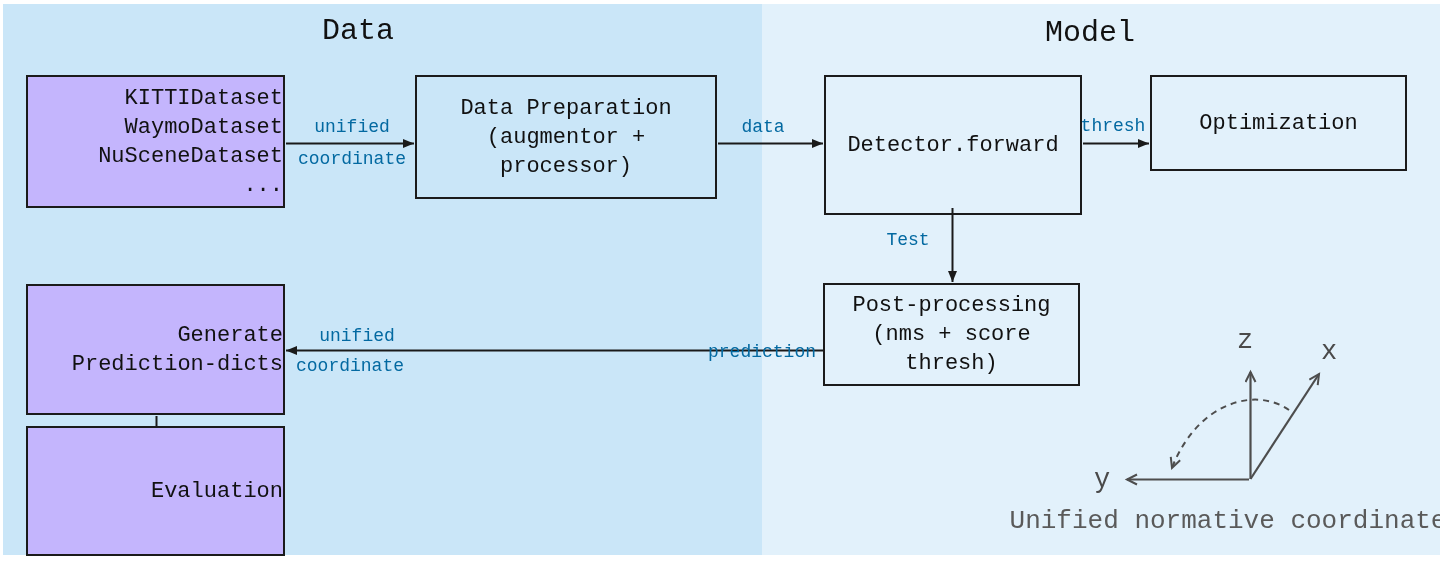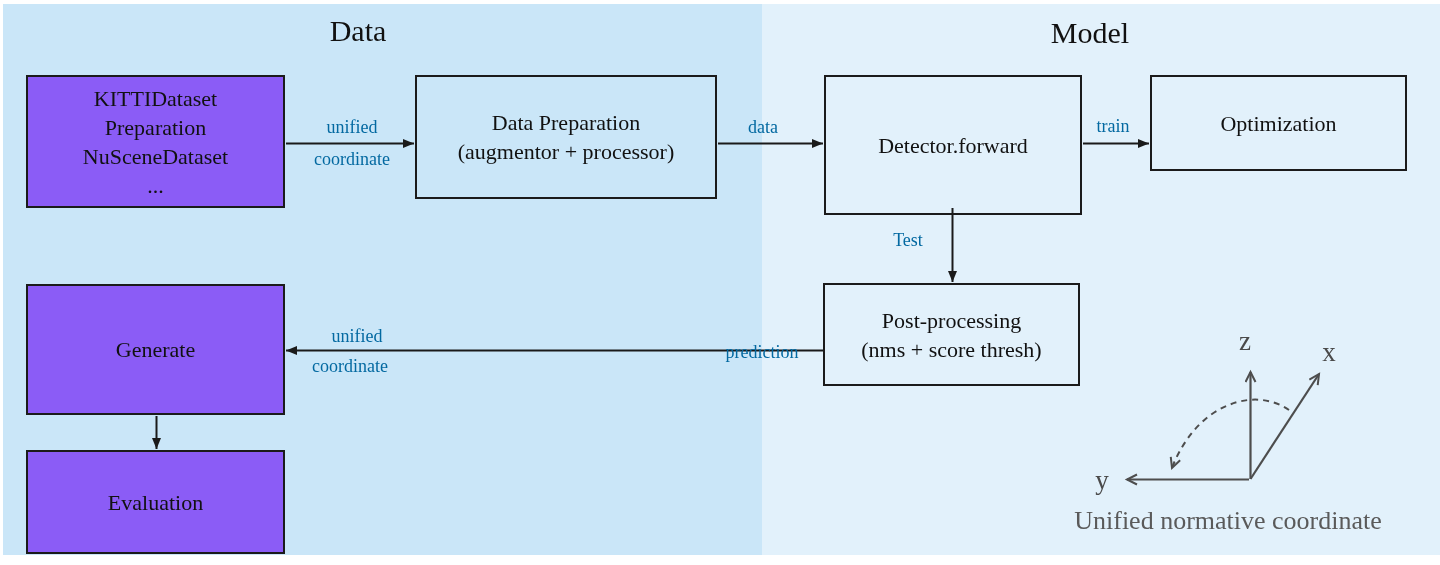--- a/index.html
+++ b/index.html
@@ -1,32 +1,32 @@
 <!DOCTYPE html>
 <html><head>
 <meta charset="utf-8">
 <style>
   html,body{margin:0;padding:0;background:#ffffff;}
   .canvas{
     position:relative;width:1440px;height:565px;background:#ffffff;overflow:hidden;
-    font-family:Liberation Serif, serif;color:#111;
+    font-family:Liberation Mono, monospace;color:#111;
   }
   .panel{position:absolute;top:4px;height:551px;}
   .panel-data{left:3px;width:759px;background:#cae6f8;}
   .panel-model{left:762px;width:678px;background:#e2f1fb;}
   .region-title{
     position:absolute;transform:translate(-50%,-50%);
     font-size:30px;color:#111;white-space:nowrap;
   }
   .node{
     position:absolute;box-sizing:border-box;border:2.5px solid #1b1b1b;
     display:flex;flex-direction:column;align-items:center;justify-content:center;
     text-align:center;font-size:22px;line-height:29px;color:#111;
   }
-  .node-green{background:#8b5cf6;}
+  .node-green{background:#c4b5fd;align-items:flex-end;}
   .node-plain{background:transparent;}
   .overlay{position:absolute;left:0;top:0;pointer-events:none;}
   .edge-label{
     position:absolute;transform:translate(-50%,-50%);
     font-size:18px;color:#0369a1;white-space:nowrap;
   }
   .axis-label{
     position:absolute;transform:translate(-50%,-50%);
     font-size:27px;color:#4a4a4a;white-space:nowrap;
   }
@@ -66,21 +66,21 @@
     <g>
       <line x1="1250.5" y1="479" x2="1250.5" y2="372" stroke="#4d4d4d" stroke-width="2.2" marker-end="url(#headOpen)"></line>
       <line x1="1250.5" y1="479" x2="1319" y2="374" stroke="#4d4d4d" stroke-width="2.2" marker-end="url(#headOpen)"></line>
       <line x1="1249" y1="479.5" x2="1127" y2="479.5" stroke="#4d4d4d" stroke-width="2.2" marker-end="url(#headOpen)"></line>
       <path d="M1289,410 C1272,398 1243,393 1212,414 C1193,427 1179,449 1172,468" fill="none" stroke="#4d4d4d" stroke-width="2" stroke-dasharray="6 5" marker-end="url(#headOpen)"></path>
     </g>
   </svg>
 
   <div class="node node-green" style="left:26px;top:75px;width:259px;height:133px">
     <span>KITTIDataset</span>
-    <span>Preparation</span>
+    <span>WaymoDataset</span>
     <span>NuSceneDataset</span>
     <span>...</span>
   </div>
 
   <div class="node node-plain" style="left:415px;top:75px;width:302px;height:124px">
     <span>Data Preparation</span>
     <span>(augmentor + processor)</span>
   </div>
 
   <div class="node node-plain" style="left:824px;top:75px;width:258px;height:140px">
@@ -91,30 +91,31 @@
     <span>Optimization</span>
   </div>
 
   <div class="node node-plain" style="left:823px;top:283px;width:257px;height:103px">
     <span>Post-processing</span>
     <span>(nms + score thresh)</span>
   </div>
 
   <div class="node node-green" style="left:26px;top:284px;width:259px;height:131px">
     <span>Generate</span>
+    <span>Prediction-dicts</span>
   </div>
 
-  <div class="node node-green" style="left:26px;top:450px;width:259px;height:104px">
+  <div class="node node-green" style="left:26px;top:426px;width:259px;height:130px">
     <span>Evaluation</span>
   </div>
 
   <div class="edge-label" style="left:352px;top:127px">unified</div>
   <div class="edge-label" style="left:352px;top:159px">coordinate</div>
   <div class="edge-label" style="left:763px;top:127px">data</div>
-  <div class="edge-label" style="left:1113px;top:126px">train</div>
+  <div class="edge-label" style="left:1113px;top:126px">thresh</div>
   <div class="edge-label" style="left:908px;top:240px">Test</div>
   <div class="edge-label" style="left:762px;top:352px">prediction</div>
   <div class="edge-label" style="left:357px;top:336px">unified</div>
   <div class="edge-label" style="left:350px;top:366px">coordinate</div>
 
   <div class="axis-label" style="left:1245px;top:341px">z</div>
   <div class="axis-label" style="left:1329px;top:352px">x</div>
   <div class="axis-label" style="left:1102px;top:480px">y</div>
   <div class="axes-caption" style="left:1228px;top:521px">Unified normative coordinate</div>
 

